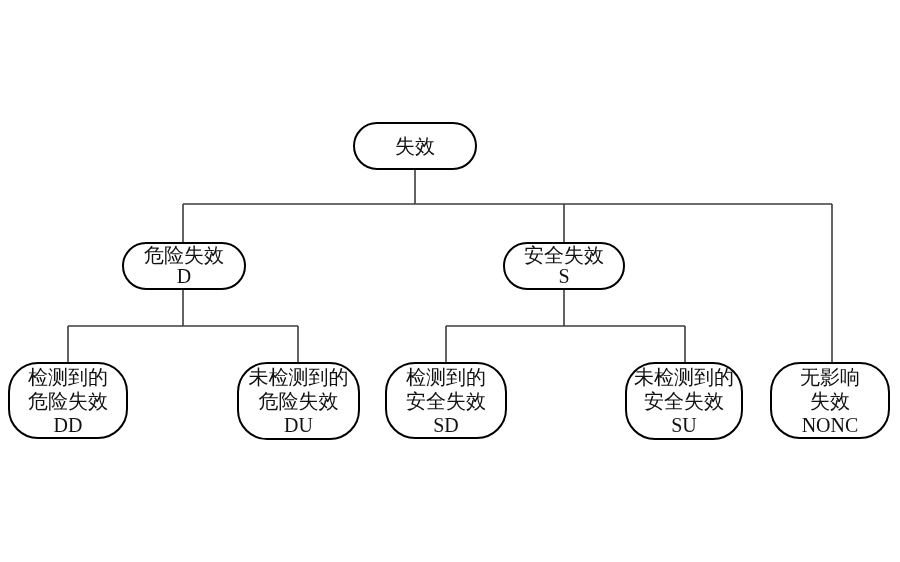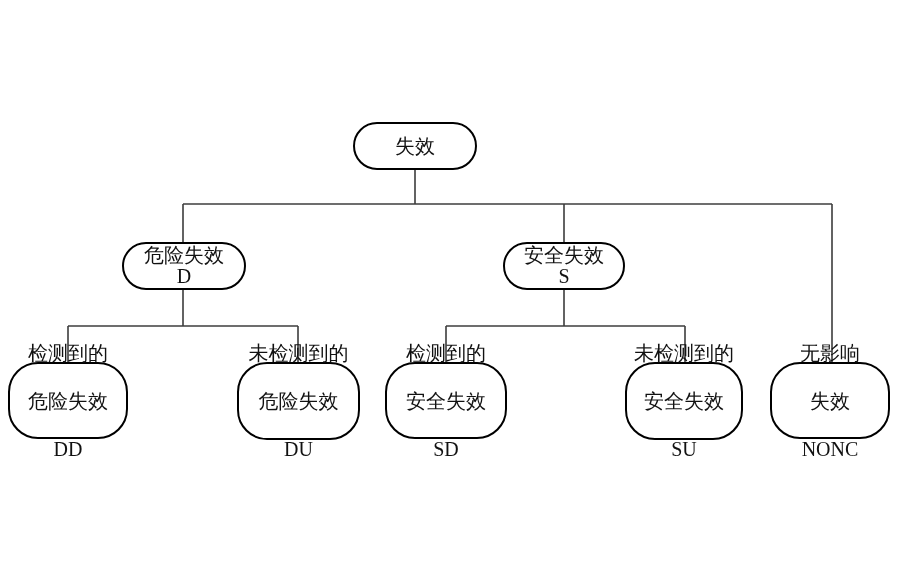--- a/index.html
+++ b/index.html
@@ -21,21 +21,21 @@
     border: 2.4px solid #000000;
     background: #ffffff;
     display: flex;
     flex-direction: column;
     align-items: center;
     justify-content: center;
     text-align: center;
     font-size: 20px;
   }
   .pill { border-radius: 24px; line-height: 21px; }
-  .leaf { border-radius: 30px; line-height: 24px; gap: 24px; }
+  .leaf { border-radius: 30px; line-height: 24px; }
 
   #node-root { left: 353px; top: 122px; width: 124px; height: 48px; }
   #node-d    { left: 122px; top: 242px; width: 124px; height: 48px; }
   #node-s    { left: 503px; top: 242px; width: 122px; height: 48px; }
   #node-dd   { left: 8px;   top: 362px; width: 120px; height: 77px; }
   #node-du   { left: 237px; top: 362px; width: 123px; height: 78px; }
   #node-sd   { left: 385px; top: 362px; width: 122px; height: 77px; }
   #node-su   { left: 625px; top: 362px; width: 118px; height: 78px; }
   #node-nonc { left: 770px; top: 362px; width: 120px; height: 77px; font-family: Liberation Serif, serif; }
 </style>

